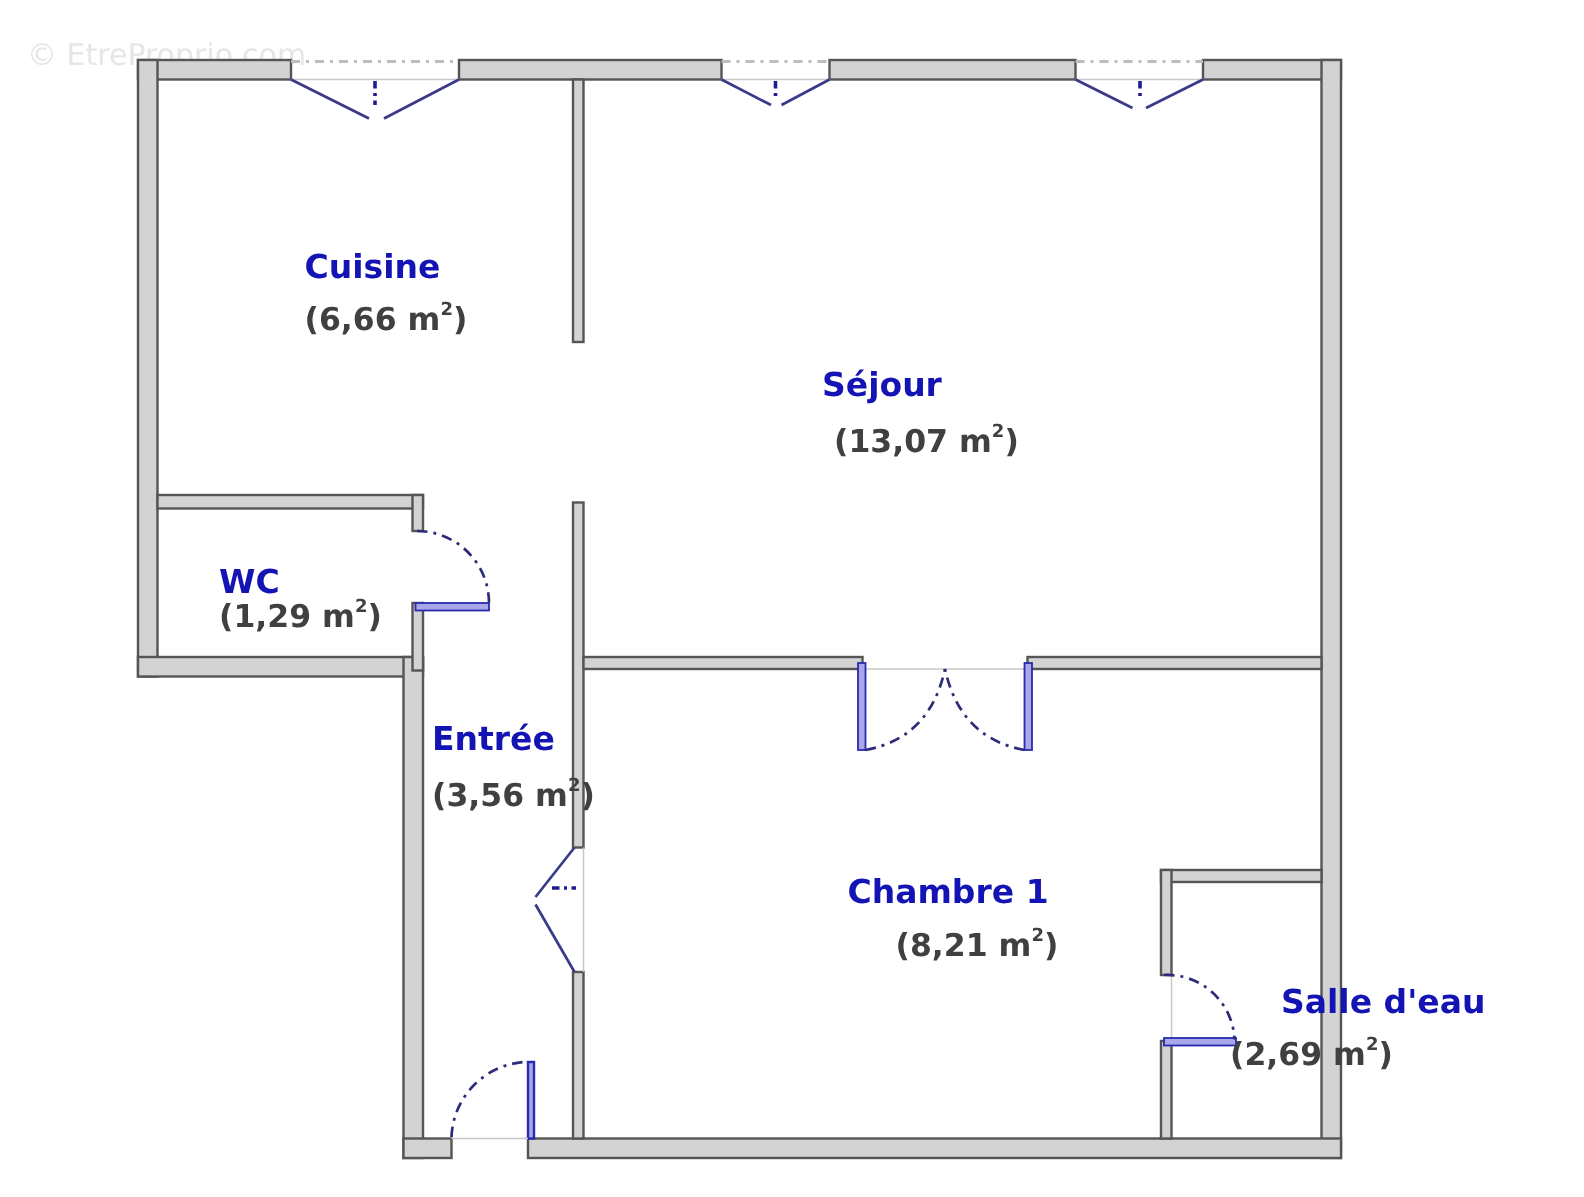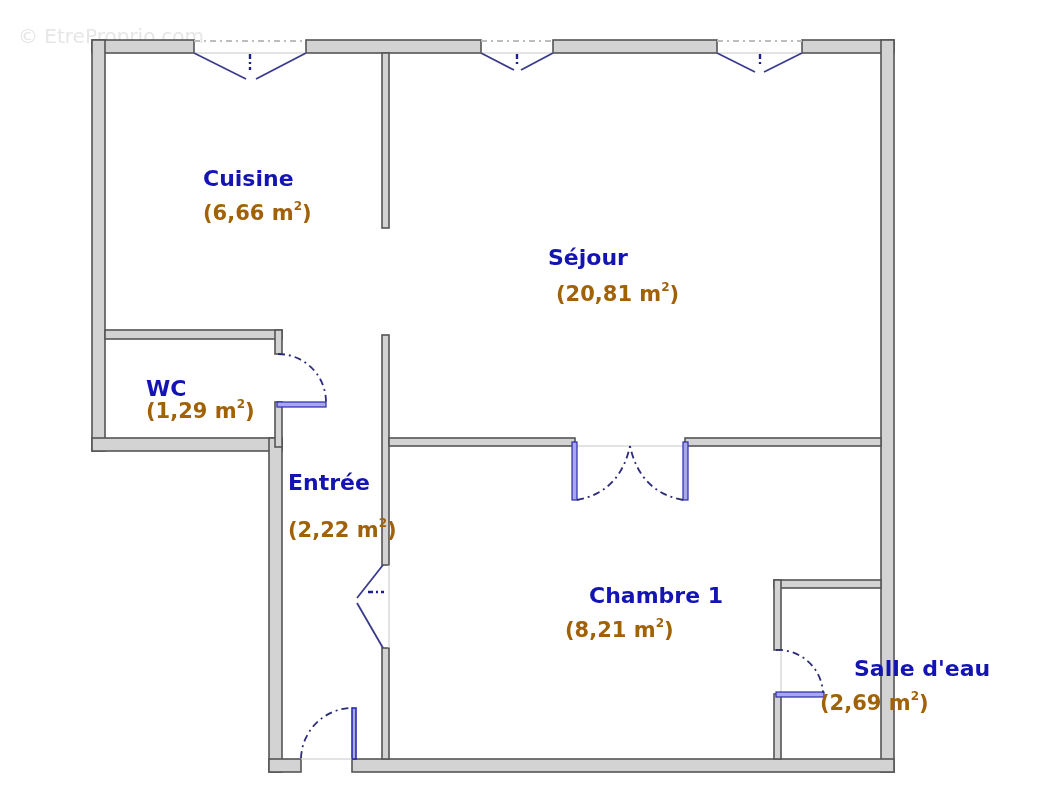--- a/index.html
+++ b/index.html
@@ -6,21 +6,21 @@
   body{width:1056px;height:798px;position:relative;overflow:hidden;font-family:"DejaVu Sans","Liberation Sans",sans-serif;}
   #plan{position:absolute;left:0;top:0;width:1056px;height:798px;}
   .wall{fill:#d3d3d3;stroke:#555555;stroke-width:1.6;}
   .opening-line{stroke:#c8c8c8;stroke-width:1;fill:none;}
   .window-dash{stroke:#bdbdbd;stroke-width:2;stroke-dasharray:6 4 2 4;fill:none;}
   .door-leaf{fill:#a8a8e8;stroke:#2a2ab0;stroke-width:1.2;}
   .door-swing{stroke:#2c2c7a;stroke-width:1.8;fill:none;stroke-dasharray:7 4 2 4;}
   .win-leaf{stroke:#3a3a8a;stroke-width:1.8;fill:none;}
   .win-axis{stroke:#1e1e90;stroke-width:2.4;stroke-dasharray:5 3 2 3;}
   .room-name{position:absolute;color:#1414b4;font-weight:bold;font-size:22px;line-height:26px;white-space:nowrap;}
-  .room-area{position:absolute;color:#a16207;font-weight:bold;font-size:21px;line-height:26px;white-space:nowrap;}
+  .room-area{position:absolute;color:#404040;font-weight:bold;font-size:21px;line-height:26px;white-space:nowrap;}
   .room-area sup{font-size:12px;vertical-align:10px;line-height:0;}
   .watermark{position:absolute;left:18px;top:24px;color:#e6e6e6;font-size:20px;white-space:nowrap;}
 </style>
 </head>
 <body>
 
 <div class="watermark">© EtreProprio.com</div>
 
 <svg id="plan" viewBox="0 0 1056 798" xmlns="http://www.w3.org/2000/svg">
 
@@ -116,34 +116,34 @@
   </g>
 </svg>
 
 <div>
   <div class="room-name" style="left:203px;top:166px;text-align:right;">Cuisine</div>
   <div class="room-area" style="left:203px;top:200px;"><span>(6,66 </span><span>m</span><sup>2</sup>)</div>
 </div>
 
 <div>
   <div class="room-name" style="left:548px;top:245px;">Séjour</div>
-  <div class="room-area" style="left:556px;top:281px;"><span>(20,81 </span><span>m</span><sup>2</sup>)</div>
+  <div class="room-area" style="left:556px;top:281px;"><span>(13,07 </span><span>m</span><sup>2</sup>)</div>
 </div>
 
 <div>
   <div class="room-name" style="left:146px;top:350px;margin-top:26px;">WC</div>
   <div class="room-area" style="left:146px;top:398px;"><span>(1,29 </span><span>m</span><sup>2</sup>)</div>
 </div>
 
 <div>
-  <div class="room-name" style="left:288px;top:470px;">Entrée</div>
-  <div class="room-area" style="left:288px;top:517px;"><span>(2,22 </span><span>m</span><sup>2</sup>)</div>
+  <div class="room-name" style="left:288px;top:481px;">Entrée</div>
+  <div class="room-area" style="left:288px;top:517px;"><span>(3,56 </span><span>m</span><sup>2</sup>)</div>
 </div>
 
 <div>
-  <div class="room-name" style="left:589px;top:583px;">Chambre 1</div>
-  <div class="room-area" style="left:565px;top:617px;"><span>(8,21 </span><span>m</span><sup>2</sup>)</div>
+  <div class="room-name" style="left:565px;top:583px;">Chambre 1</div>
+  <div class="room-area" style="left:597px;top:617px;"><span>(8,21 </span><span>m</span><sup>2</sup>)</div>
 </div>
 
 <div>
   <div class="room-name" style="left:854px;top:656px;">Salle d'eau</div>
   <div class="room-area" style="left:820px;top:690px;"><span>(2,69 </span><span>m</span><sup>2</sup>)</div>
 </div>
 
 </body></html>

